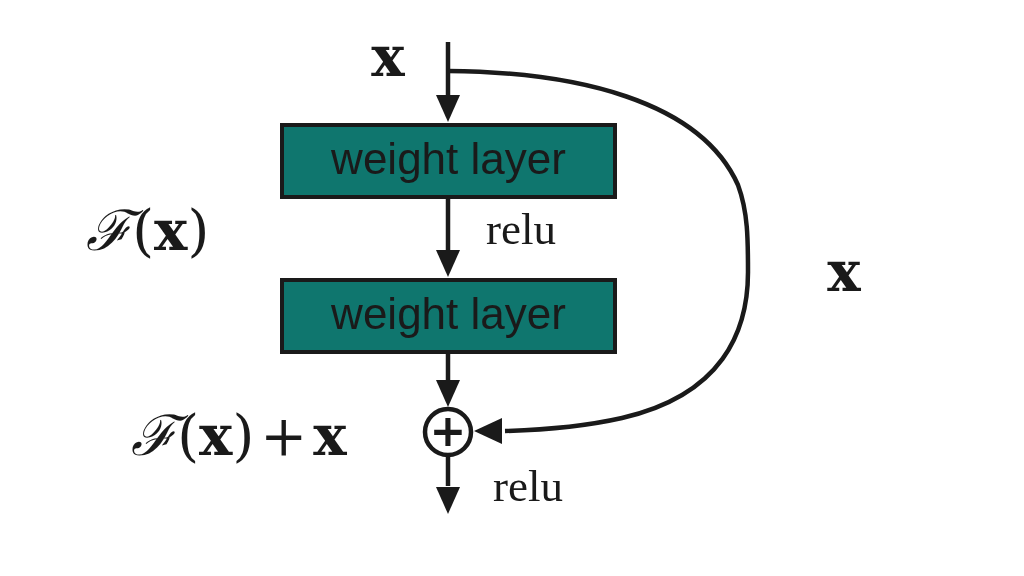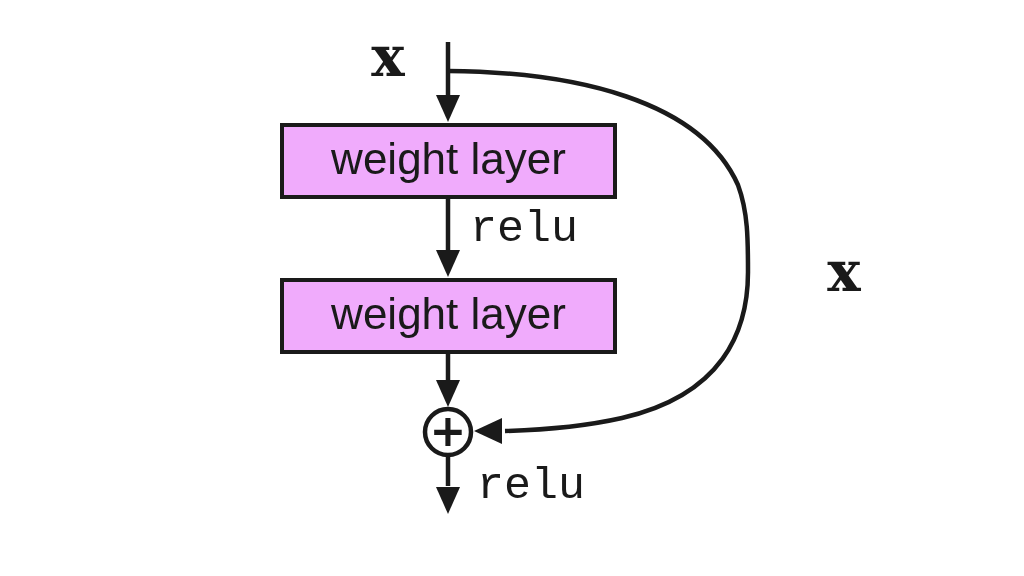--- a/index.html
+++ b/index.html
@@ -20,23 +20,24 @@
     left: 0; top: 0;
     width: 1024px; height: 576px;
   }
   .label {
     position: absolute;
     color: #1a1a1a;
     line-height: 1;
     white-space: nowrap;
   }
   .sans-label {
-    font-family: Liberation Mono, monospace;
+    font-family: Liberation Serif, serif;
     font-size: 45px;
     font-weight: 400;
+    margin-left: 16px;
   }
   .math-label {
     font-family: "DejaVu Serif", "Liberation Serif", serif;
     font-size: 56px;
   }
   .math-label .script-f {
     font-style: italic;
     font-weight: 500;
   }
   .math-label .paren {
@@ -50,21 +51,21 @@
     font-weight: 400;
     padding: 0 6px;
   }
   .weight-box {
     position: absolute;
     left: 280px;
     width: 337px;
     height: 76px;
     box-sizing: border-box;
     border: 4px solid #1a1a1a;
-    background: #f0abfc;
+    background: #0f766e;
     display: flex;
     align-items: center;
     justify-content: center;
   }
   #weight-box-1 { top: 123px; }
   #weight-box-2 { top: 278px; }
   .weight-box .box-text {
     font-size: 44px;
     color: #1a1a1a;
     margin-top: -4px;
@@ -104,20 +105,22 @@
     <span class="box-text">weight layer</span>
   </div>
   <div class="weight-box" id="weight-box-2">
     <span class="box-text">weight layer</span>
   </div>
 
   <div class="label math-label bold-x" style="left:362px; top:28px; width:52px; text-align:center; font-weight:700;">x</div>
 
   <div class="label sans-label" style="left:470px; top:207px;">relu</div>
 
+  <div class="label math-label" style="left:86px; top:202px;"><span class="script-f">ℱ</span><span class="paren">(</span><span class="bold-x">x</span><span class="paren">)</span></div>
 
+  <div class="label math-label" style="left:131px; top:407px;"><span class="script-f">ℱ</span><span class="paren">(</span><span class="bold-x">x</span><span class="paren">)</span><span class="plus-op">+</span><span class="bold-x">x</span></div>
 
   <div class="label sans-label" style="left:477px; top:464px;">relu</div>
 
   <div class="label math-label" style="left:818px; top:243px; width:52px; text-align:center; font-weight:700;">x</div>
 
 
 </div>
 
 </body></html>

